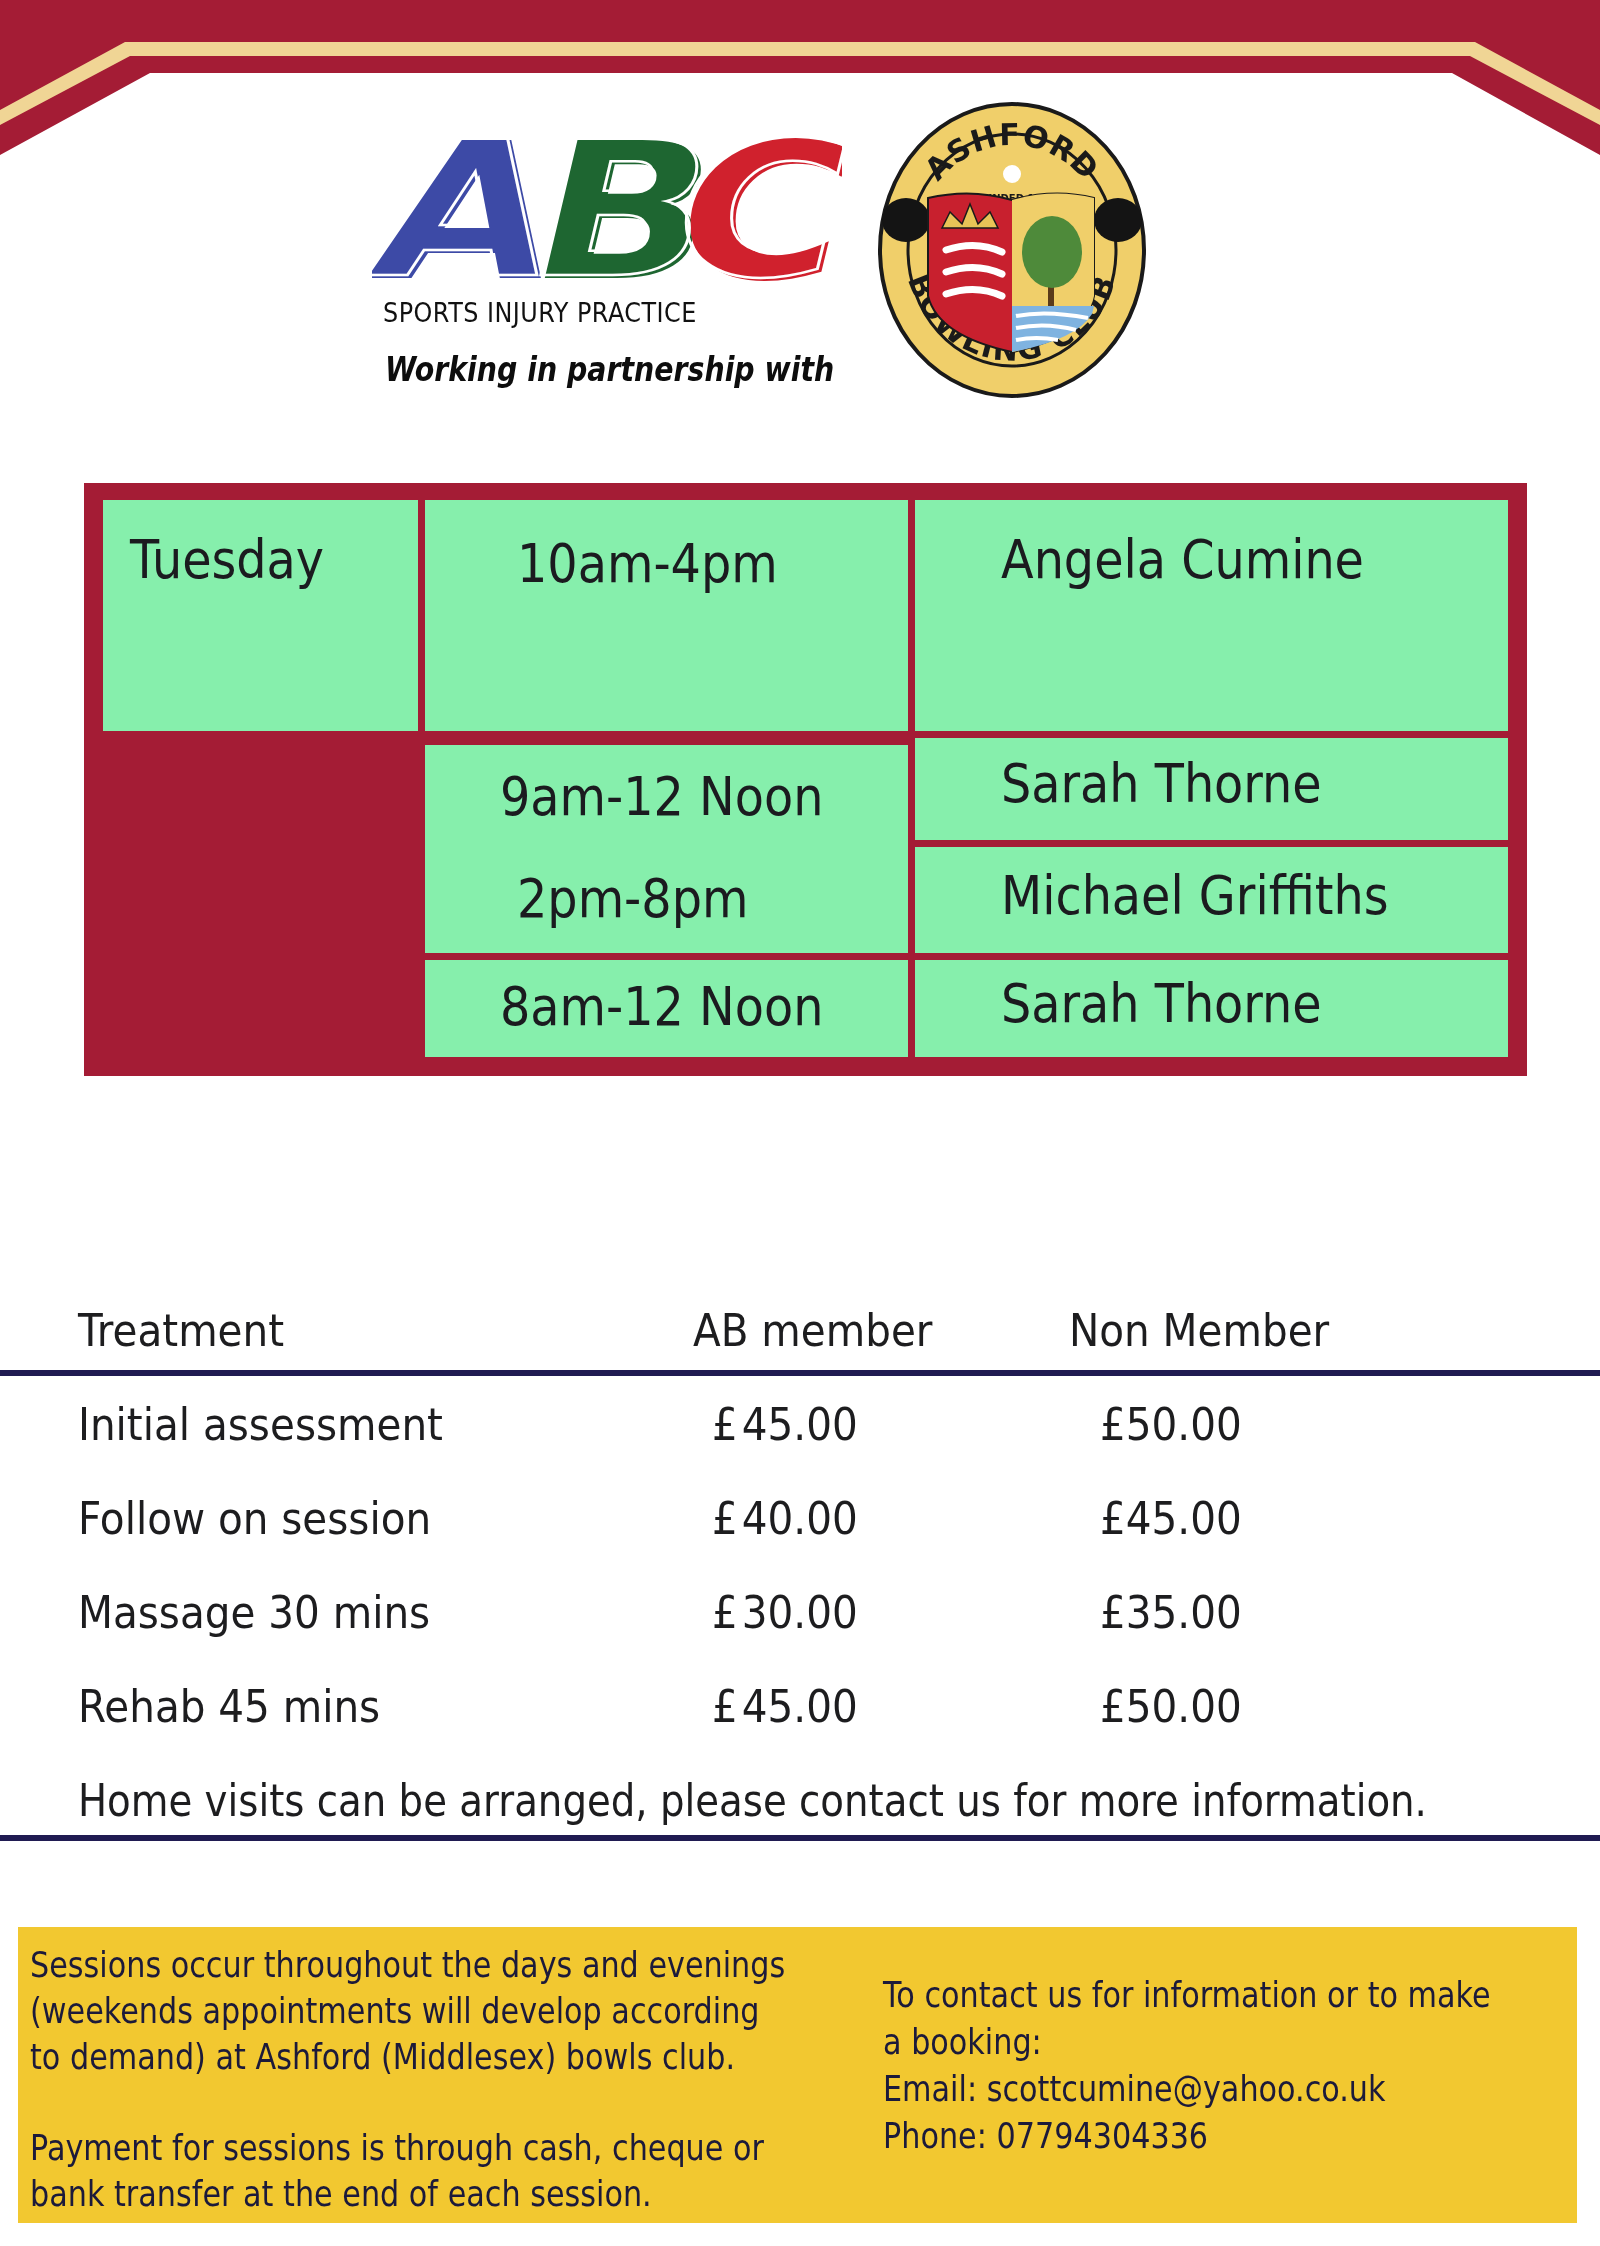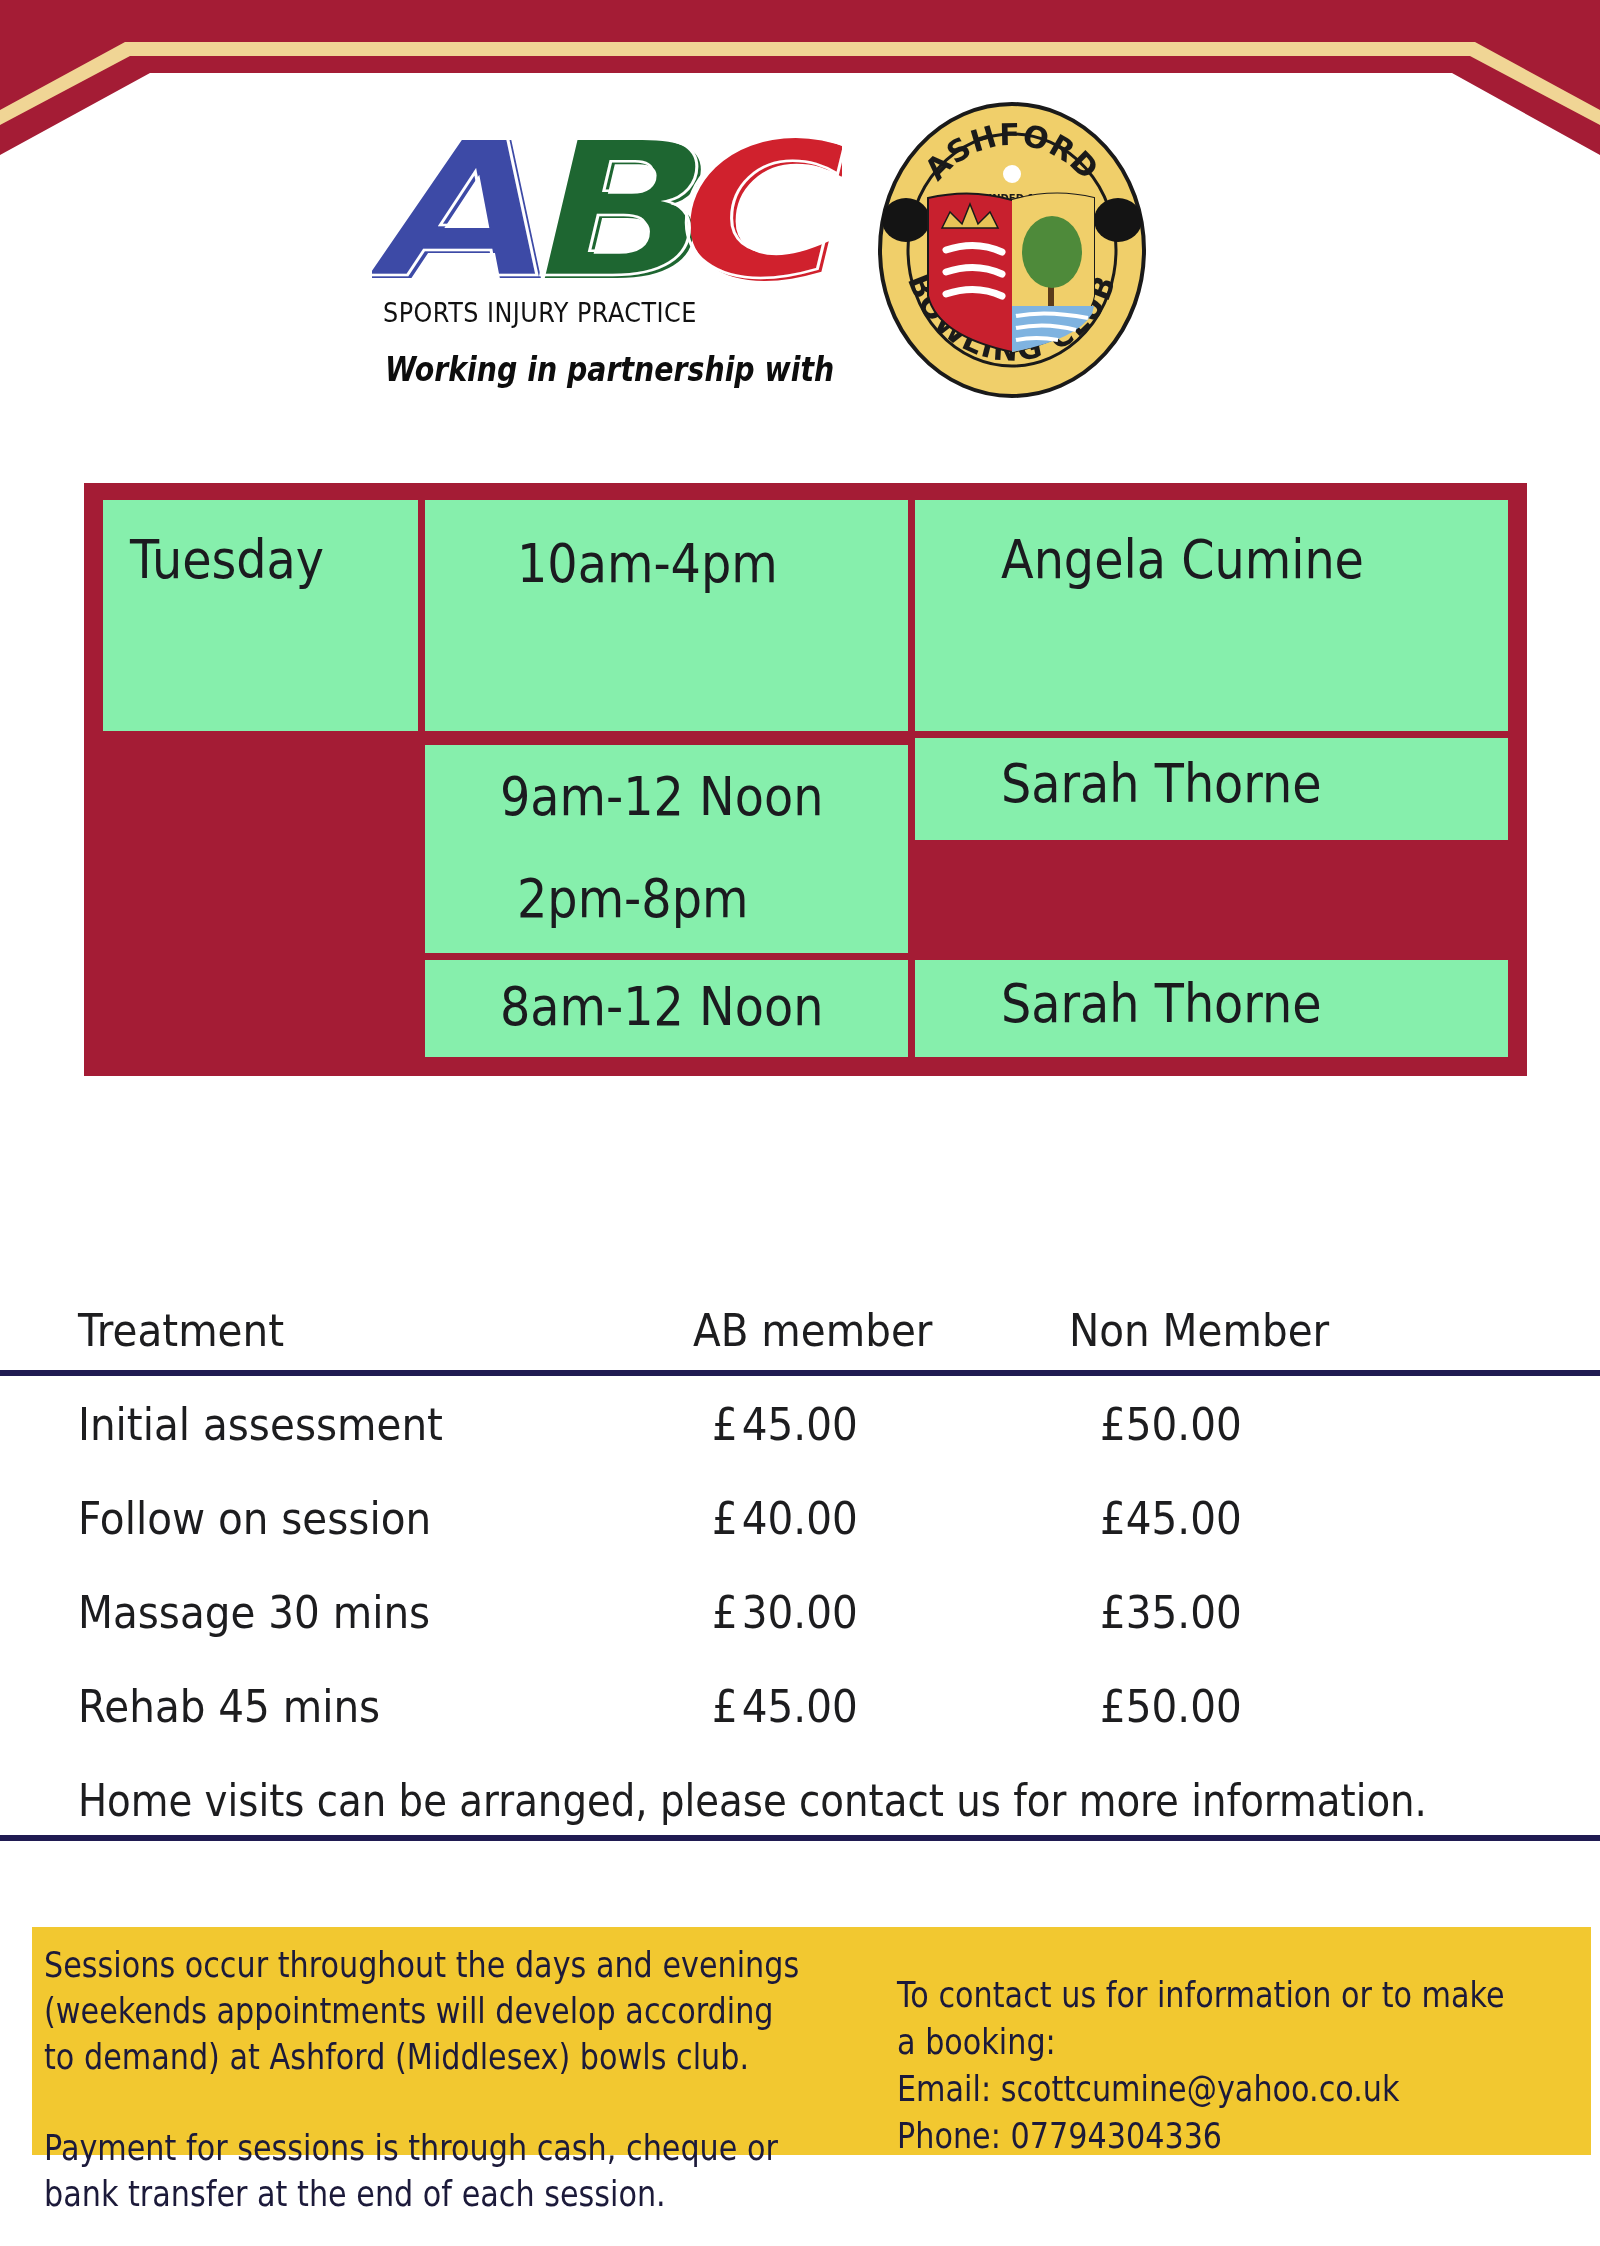--- a/index.html
+++ b/index.html
@@ -21,21 +21,21 @@
   
   #schedule { left: 84px; top: 483px; width: 1443px; height: 593px; background: #a41c35; }
   .cell { position: absolute; background: #86efac; }
   .cell-text { position: absolute; font-family: "DejaVu Sans", sans-serif; font-size: 53px; color: #1b1b1f; white-space: nowrap; line-height: 1; transform: scaleX(0.9); transform-origin: left top; }
 
   
   .rule { position: absolute; left: 0; width: 1600px; height: 6px; background: #201b52; }
   .ptxt { position: absolute; font-family: "DejaVu Sans", sans-serif; font-size: 45px; color: #1d1d1f; white-space: nowrap; line-height: 1; transform: scaleX(0.9); transform-origin: left top; }
 
   
-  #info-box { left: 32px; top: 1927px; width: 1559px; height: 228px; background: #f2c830; }
+  #info-box { left: 18px; top: 1927px; width: 1559px; height: 296px; background: #f2c830; }
   .info-line { position: absolute; font-family: "DejaVu Sans", sans-serif; font-size: 36px; color: #1c1a3a; white-space: nowrap; line-height: 1; transform: scaleX(0.84); transform-origin: left top; }
 </style>
 </head>
 <body>
 
 <svg id="header-band" viewBox="0 0 1600 170" preserveAspectRatio="none">
   <polygon points="0,0 1600,0 1600,155 1452,73 150,73 0,155" fill="#a41c35"></polygon>
   <polygon points="0,110 125,42 1475,42 1600,110 1600,125 1470,56 130,56 0,125" fill="#f0d595"></polygon>
 </svg>
 
@@ -103,20 +103,23 @@
 
   <div class="cell" style="left:341px; top:262px; width:483px; height:102px;">
     <span class="cell-text" style="left:75px; top:25px;">9am-12 Noon</span>
   </div>
   <div class="cell" style="left:831px; top:255px; width:593px; height:102px;">
     <span class="cell-text" style="left:86px; top:19px;">Sarah Thorne</span>
   </div>
   <div class="cell" style="left:341px; top:364px; width:483px; height:106px;">
     <span class="cell-text" style="left:92px; top:25px;">2pm-8pm</span>
   </div>
+  <div class="cell" style="left:831px; top:364px; width:593px; height:106px;">
+    <span class="cell-text" style="left:86px; top:22px;">Michael Griffiths</span>
+  </div>
 
   <div class="cell" style="left:341px; top:477px; width:483px; height:97px;text-align:center;">
     <span class="cell-text" style="left:75px; top:20px;">8am-12 Noon</span>
   </div>
   <div class="cell" style="left:831px; top:477px; width:593px; height:97px;">
     <span class="cell-text" style="left:86px; top:17px;">Sarah Thorne</span>
   </div>
 </div>
 
 <div>

